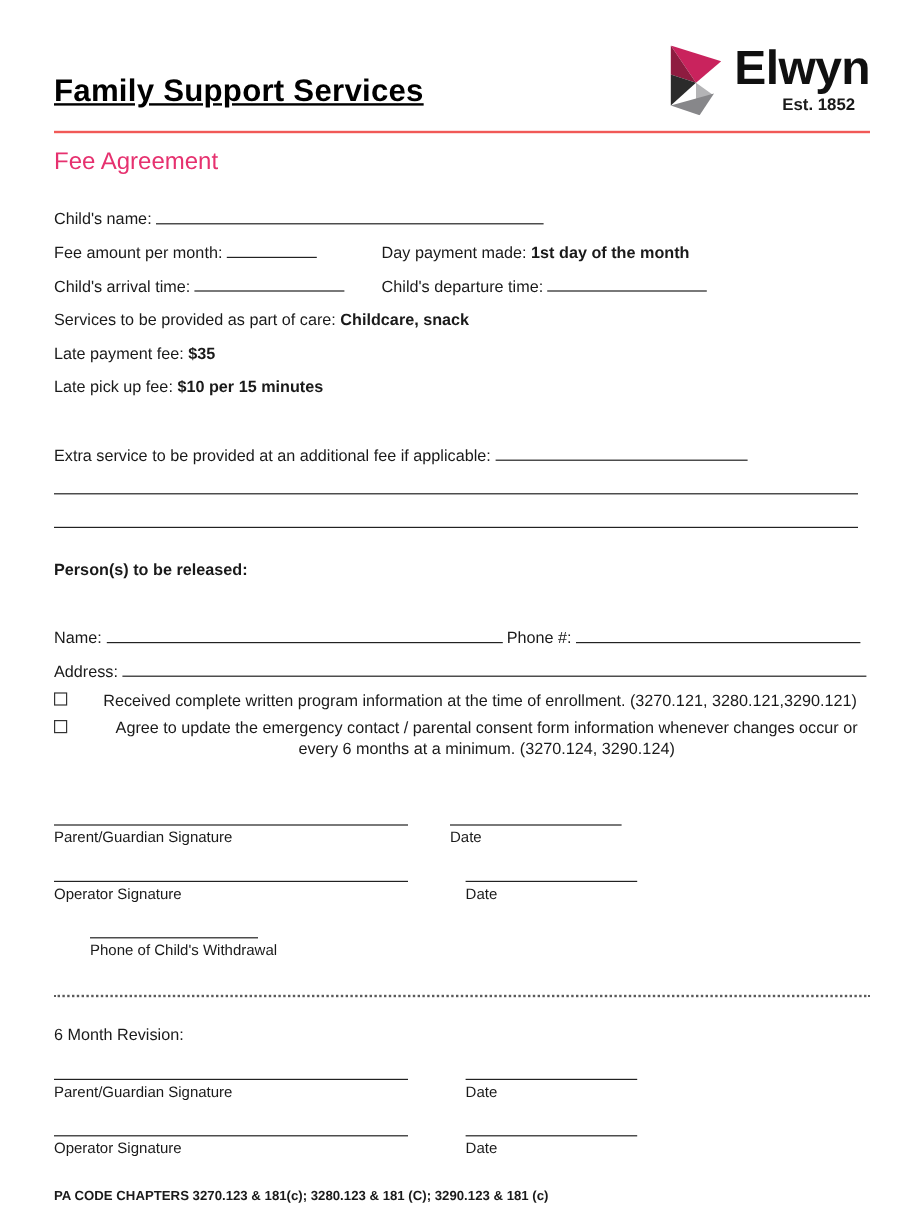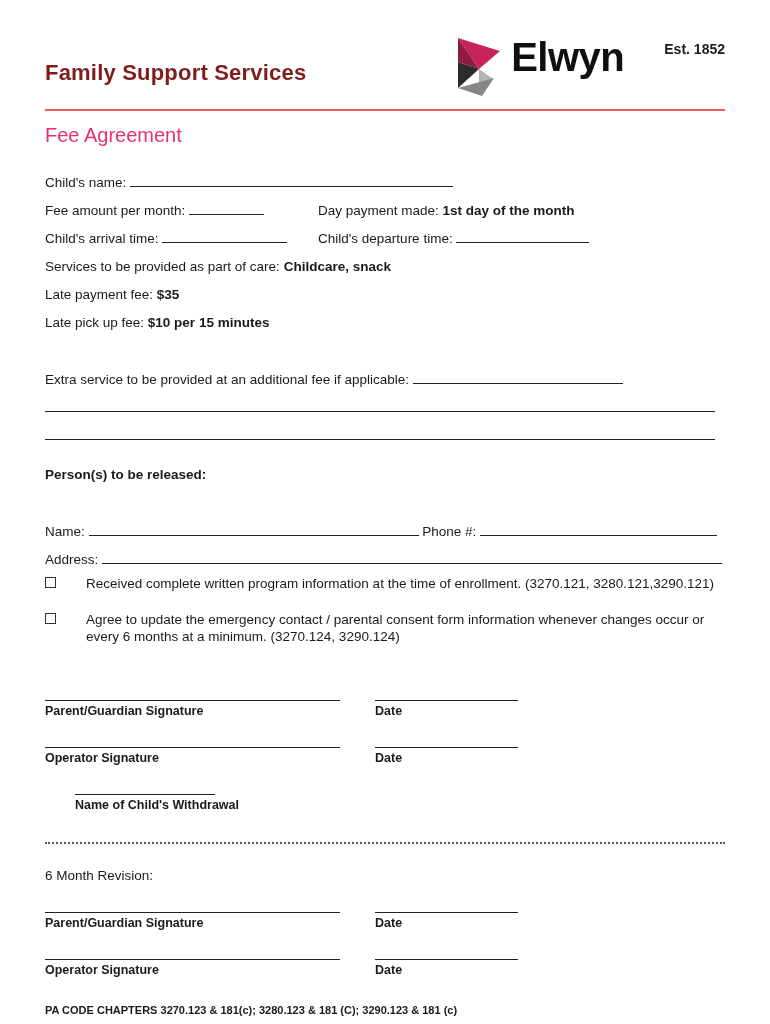--- a/index.html
+++ b/index.html
@@ -9,24 +9,24 @@
     font-family:"Liberation Sans","DejaVu Sans",sans-serif;
     color:#1a1a1a;
     --accent:#e6316f; --rule:#f15957;
     --logo-magenta:#c9235d; --logo-crimson:#8e1c40; --logo-black:#2b2b2b;
     --logo-gray:#87878a; --logo-lightgray:#b4b4b6;
   }
   .page { padding:0 45px; }
 
   
   .header { display:flex; justify-content:space-between; align-items:flex-start; padding-top:38px; }
-  .doc-title { font-size:22px; font-weight:600; letter-spacing:0.2px; margin-top:22px; color:#7f1d1d; }
+  .doc-title { font-size:26px; font-weight:600; letter-spacing:0.2px; margin-top:22px; color:#000000;text-decoration:underline; }
   .logo { display:flex; align-items:flex-start; gap:11px; }
   .logo-mark { width:45px; height:58px; }
-  .logo-text { display:flex; flex-direction:row; }
+  .logo-text { display:flex; flex-direction:column; }
   .brand { font-size:40px; font-weight:600; line-height:0.95; color:#101010; letter-spacing:-0.5px; }
   .tagline { font-size:14px; font-weight:700; margin-top:3px; color:#1a1a1a;padding-left:40px; }
 
   .rule { border:none; border-top:2.5px solid var(--rule); margin:13px 0 0 0; }
   .section-heading { font-size:20px; font-weight:500; color:var(--accent); margin:13px 0 0 0; }
 
   
   .frow { font-size:13.5px; line-height:15px; margin-top:13px; height:15px; white-space:nowrap; }
   .frow.first { margin-top:28px; }
   .gap-lg { margin-top:42px; }
@@ -35,27 +35,27 @@
   .w323{width:323px;} .w75{width:75px;} .w125{width:125px;} .w133{width:133px;}
   .w210{width:210px;} .w670{width:670px;} .w330{width:330px;} .w237{width:237px;}
   .w620{width:620px;} .w295{width:295px;} .w143{width:143px;} .w150{width:150px;} .w140{width:140px;}
   .cols { display:flex; }
   .col1 { width:273px; }
 
   .block-heading { font-size:13.5px; font-weight:700; margin-top:24px; height:15px; }
 
   
   .cbrow { display:flex; gap:30px; font-size:13.5px; line-height:17px; margin-top:8px; }
-  .cbrow.second { margin-top:19px; }
+  .cbrow.second { margin-top:6px;text-align:center; }
   .cb { flex:none; width:11px; height:11px; border:1.5px solid #333; margin-top:2px; background:#fff; }
   .cbtext { max-width:642px; }
 
   
-  .sigrow { display:flex; margin-top:27px;font-weight:bold; }
-  .sigrow.tight { margin-top:20px; }
+  .sigrow { display:flex; margin-top:27px; }
+  .sigrow.tight { margin-top:20px;gap:13px; }
   .sigcol2 { margin-left:35px; }
   .sigcol3 { margin-left:30px; }
   .sline { border-bottom:1.3px solid #222; height:10px; }
   .slabel { font-size:12.5px; margin-top:3px; }
 
   .dotted { border:none; border-top:2.5px dotted #5a5a5a; margin:30px 0 0 0; }
 
   .legal { font-size:11px; font-weight:700; margin-top:27px; }
 </style>
 </head>
@@ -182,21 +182,21 @@
     </div>
     <div class="sigcol2">
       <div class="sline w143"></div>
       <div class="slabel">Date</div>
     </div>
   </div>
 
   <div class="sigrow tight">
     <div class="sigcol3">
       <div class="sline w140"></div>
-      <div class="slabel">Name of Child's Withdrawal</div>
+      <div class="slabel">Phone of Child's Withdrawal</div>
     </div>
   </div>
 
   <hr class="dotted">
 
   <div class="block-heading" style="font-weight:400;">6 Month Revision:</div>
 
   <div class="sigrow tight">
     <div>
       <div class="sline w295"></div>

